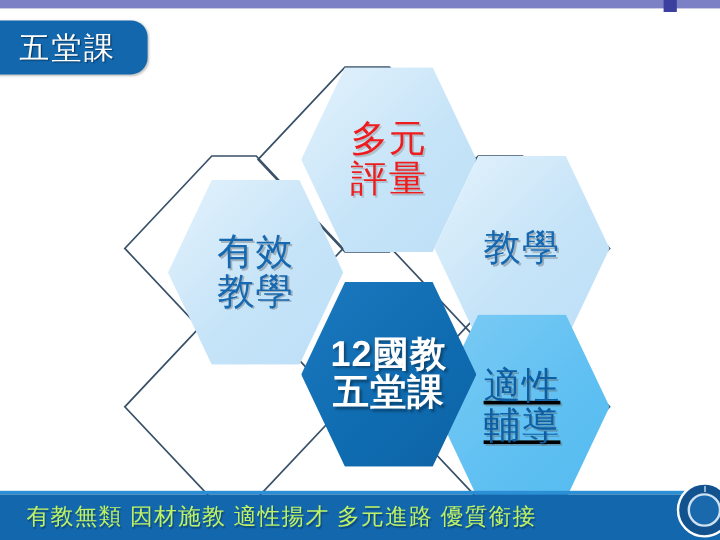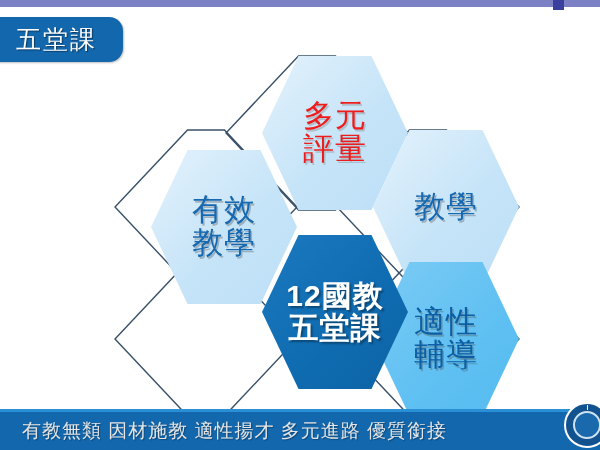--- a/index.html
+++ b/index.html
@@ -34,21 +34,21 @@
     color:#ffffff;
     font-size:25px;
     letter-spacing:2px;
     font-weight:400;
     text-shadow:1px 1px 1px rgba(0,0,0,.45);
     white-space:nowrap;
   }
 
   
   #diagram{
-    position:absolute; left:11px; top:0; width:544px; height:450px;
+    position:absolute; left:0; top:0; width:544px; height:450px;
     pointer-events:none;
   }
   .hex{
     position:absolute;
     width:146px; height:154px;
     clip-path: polygon(25% 0%, 75% 0%, 100% 50%, 75% 100%, 25% 100%, 0% 50%);
     display:flex; flex-direction:column;
     align-items:center; justify-content:center;
     pointer-events:auto;
   }
@@ -86,35 +86,35 @@
   }
   .hexborder{
     position:absolute; left:0; top:0; width:600px; height:450px;
   }
 
   
   #hex-top        { left:251px; top:56px;  }
   #hex-left       { left:140px; top:130px;margin-top:20px; }
   #hex-right      { left:362px; top:130px; }
   #hex-bottomleft { left:140px; top:262px; }
-  #hex-bottomright{ left:362px; top:262px; }
+  #hex-bottomright{ left:362px; top:262px;text-decoration:underline; }
   #hex-center     { left:251px; top:196px; z-index:5; }
 
   
   #footer{
     position:absolute; left:0; bottom:0; width:600px; height:38px;
     background:#1267ad;
     display:flex; align-items:center;
   }
   #footer-rule{
     position:absolute; left:0; bottom:38px; width:600px; height:3px;
     background:#2a8fd4;
   }
   #footer-text{
-    color:#e5e5e5;
+    color:#bef264;
     font-size:19px;
     letter-spacing:1px;
     padding-left:22px;
     white-space:nowrap;
     text-shadow:1px 1px 1px rgba(0,0,0,.3);
   }
   #moe-seal{
     position:absolute; right:-10px; bottom:2px;
     width:46px; height:46px; border-radius:50%;
     background:#12538f;

